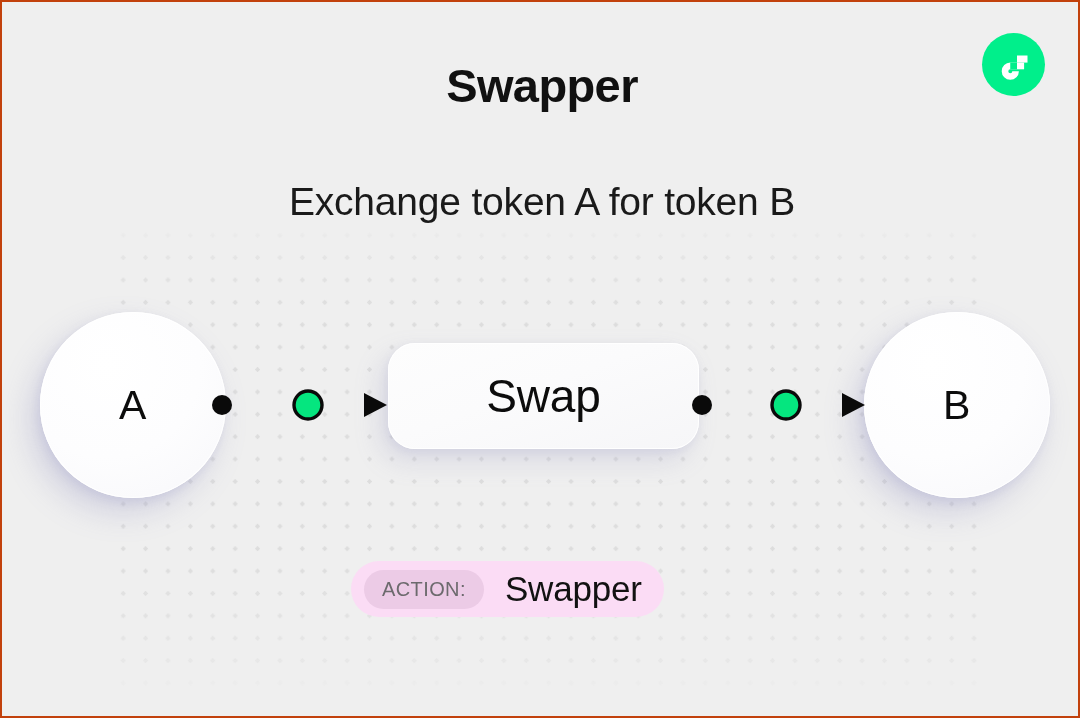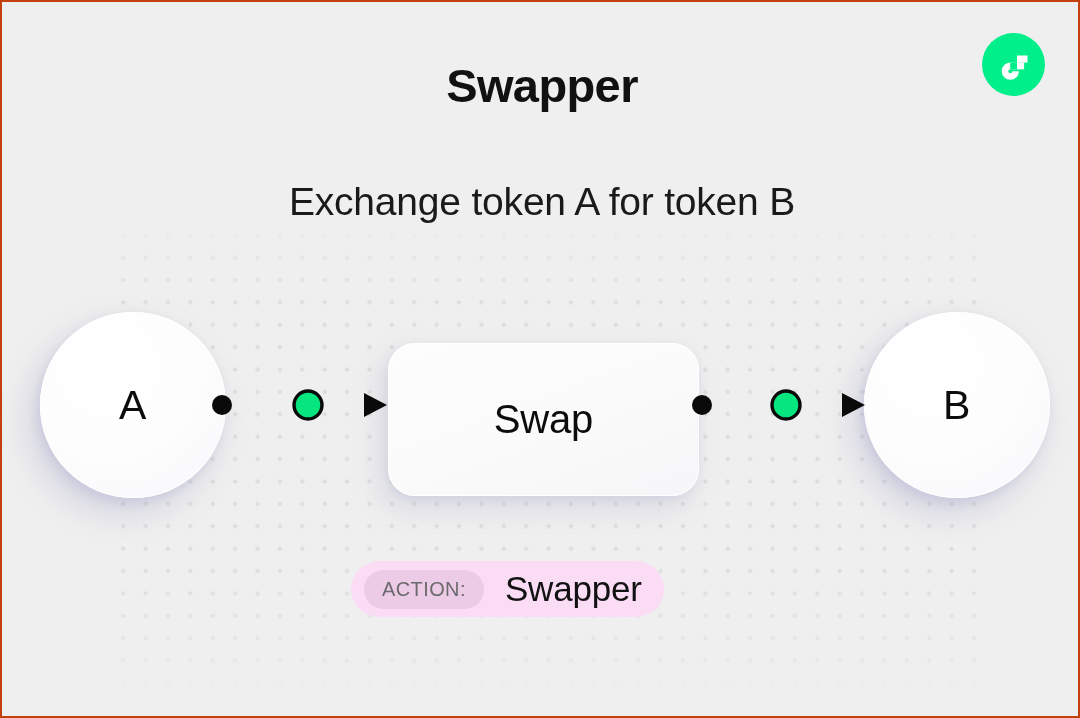--- a/index.html
+++ b/index.html
@@ -95,31 +95,31 @@
   }
   #token-node-a { left: 38px;  top: 310px; }
   #token-node-b { left: 862px; top: 310px; }
 
   
   #swap-node {
     position: absolute;
     left: 386px;
     top: 341px;
     width: 311px;
-    height: 153px;
+    height: 106px;
     border-radius: 27px;
     background: linear-gradient(160deg, #fdfdfd 0%, #fbfbfc 45%, #f6f6f8 100%);
     box-shadow:
       -8px 12px 26px rgba(140, 140, 185, 0.22),
       -1px 3px 8px rgba(150, 150, 195, 0.14),
       0 0 0 1px rgba(255,255,255,0.92) inset;
     display: flex;
     align-items: center;
     justify-content: center;
-    font-size: 40px;
+    font-size: 46px;
     font-weight: 400;
     color: #0c0c0c;
     letter-spacing: -0.2px;
   }
 
   
   .connector {
     position: absolute;
     top: 381px;
     height: 44px;

